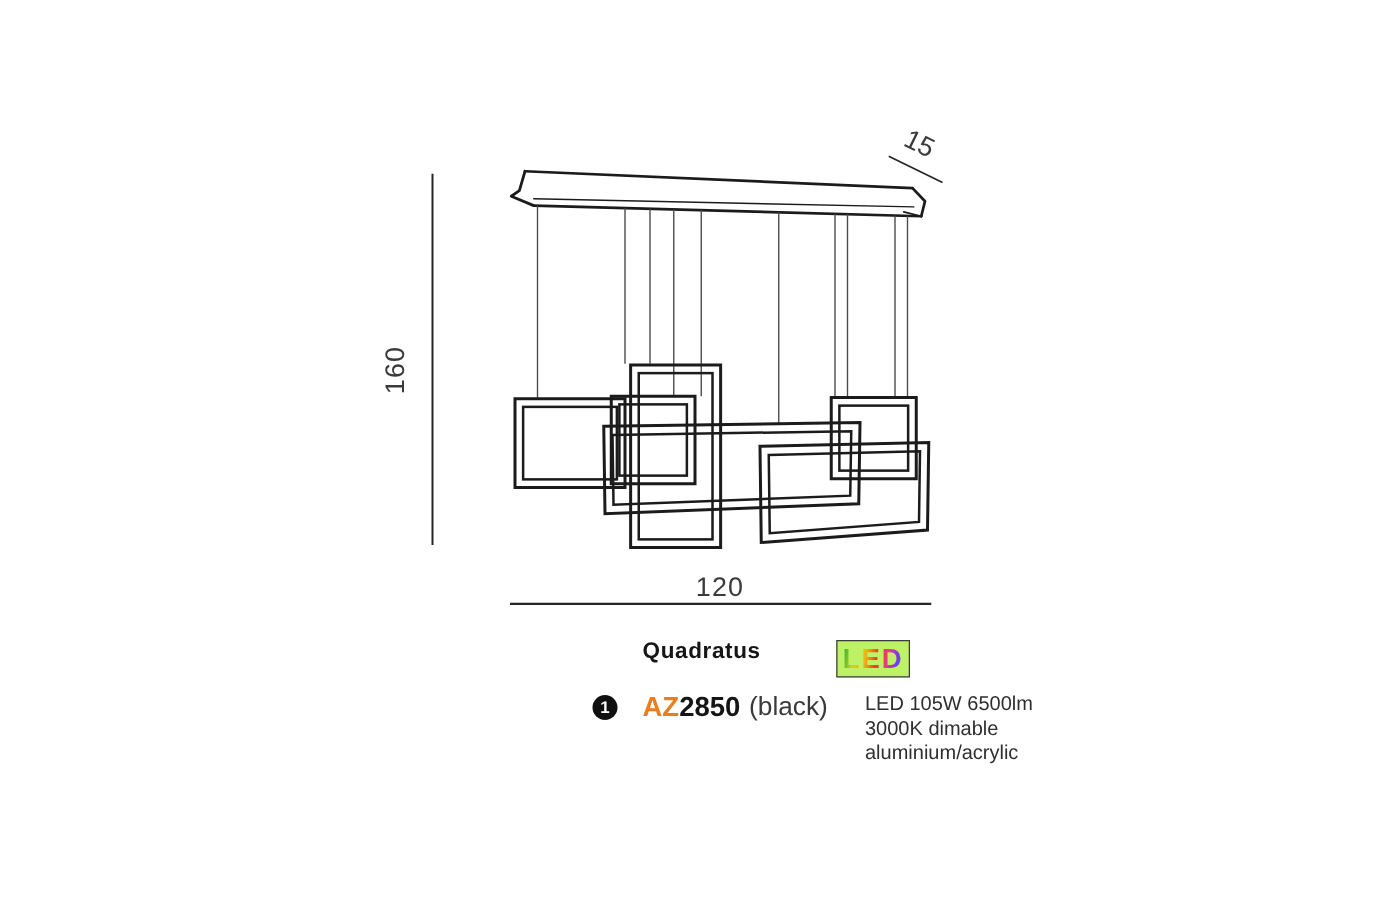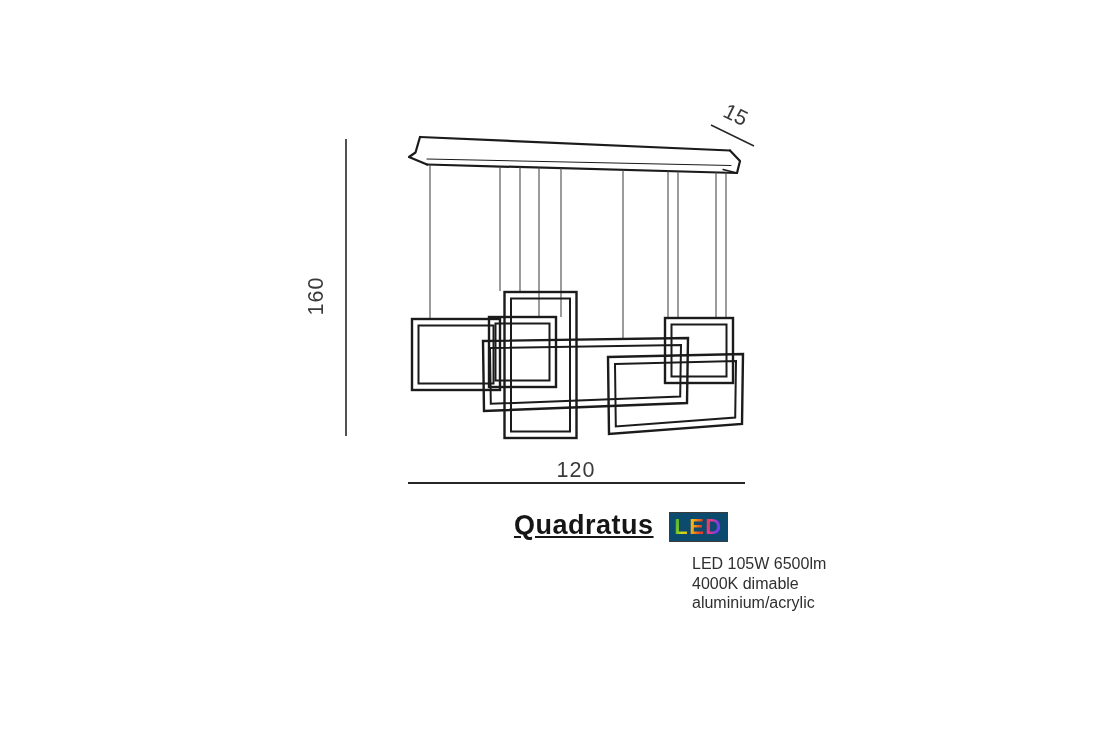--- a/index.html
+++ b/index.html
@@ -7,25 +7,25 @@
   .page{
     position:relative;width:1100px;height:732px;background:#ffffff;overflow:hidden;
     font-family:"Liberation Sans",sans-serif;
   }
   .diagram-svg{position:absolute;left:0;top:0;}
   svg text{font-family:"Liberation Sans",sans-serif;}
 
   
   .title{
     position:absolute;left:514px;top:510px;
-    font-size:27px;font-weight:700;color:#161616;letter-spacing:.5px;text-decoration:underline;
+    font-size:18px;font-weight:700;color:#161616;letter-spacing:.5px;
   }
   .led-badge{
     position:absolute;left:669px;top:512px;width:59px;height:30px;
-    background:#0c4a6e;border:1px solid #3c3c3c;box-sizing:border-box;
+    background:#bef264;border:1px solid #3c3c3c;box-sizing:border-box;
     display:flex;align-items:center;justify-content:center;
   }
   .led-badge span{
     font-size:22px;font-weight:700;letter-spacing:1.5px;line-height:1;
     background:linear-gradient(100deg,#18a93c 0%,#c8d919 20%,#f4b118 38%,#e8401c 55%,#e83a8c 72%,#7a3ae8 86%,#2a63e8 100%);
     -webkit-background-clip:text;background-clip:text;color:transparent;
   }
   .variant-row{position:absolute;left:474px;height:22px;white-space:nowrap;}
   .variant-row.row1{top:553px;}
   .variant-row.row2{top:590px;}
@@ -105,20 +105,23 @@
       <text x="576" y="477" text-anchor="middle" letter-spacing="1">120</text>
       <text x="736" y="122" text-anchor="middle" transform="rotate(26 736 114)">15</text>
     </g>
   </svg>
 
   <div class="title">Quadratus</div>
   <div class="led-badge">
     <span>LED</span>
   </div>
 
+  <div class="variant-row row1">
+    <span class="num-circle">1</span><span class="code"><span class="prefix">AZ</span><span>2850</span></span><span class="finish">(black)</span>
+  </div>
 
   <div class="specs">
     <div>LED 105W 6500lm</div>
-    <div>4000K dimable</div>
+    <div>3000K dimable</div>
     <div>aluminium/acrylic</div>
   </div>
 
 </div>
 
 </body></html>

